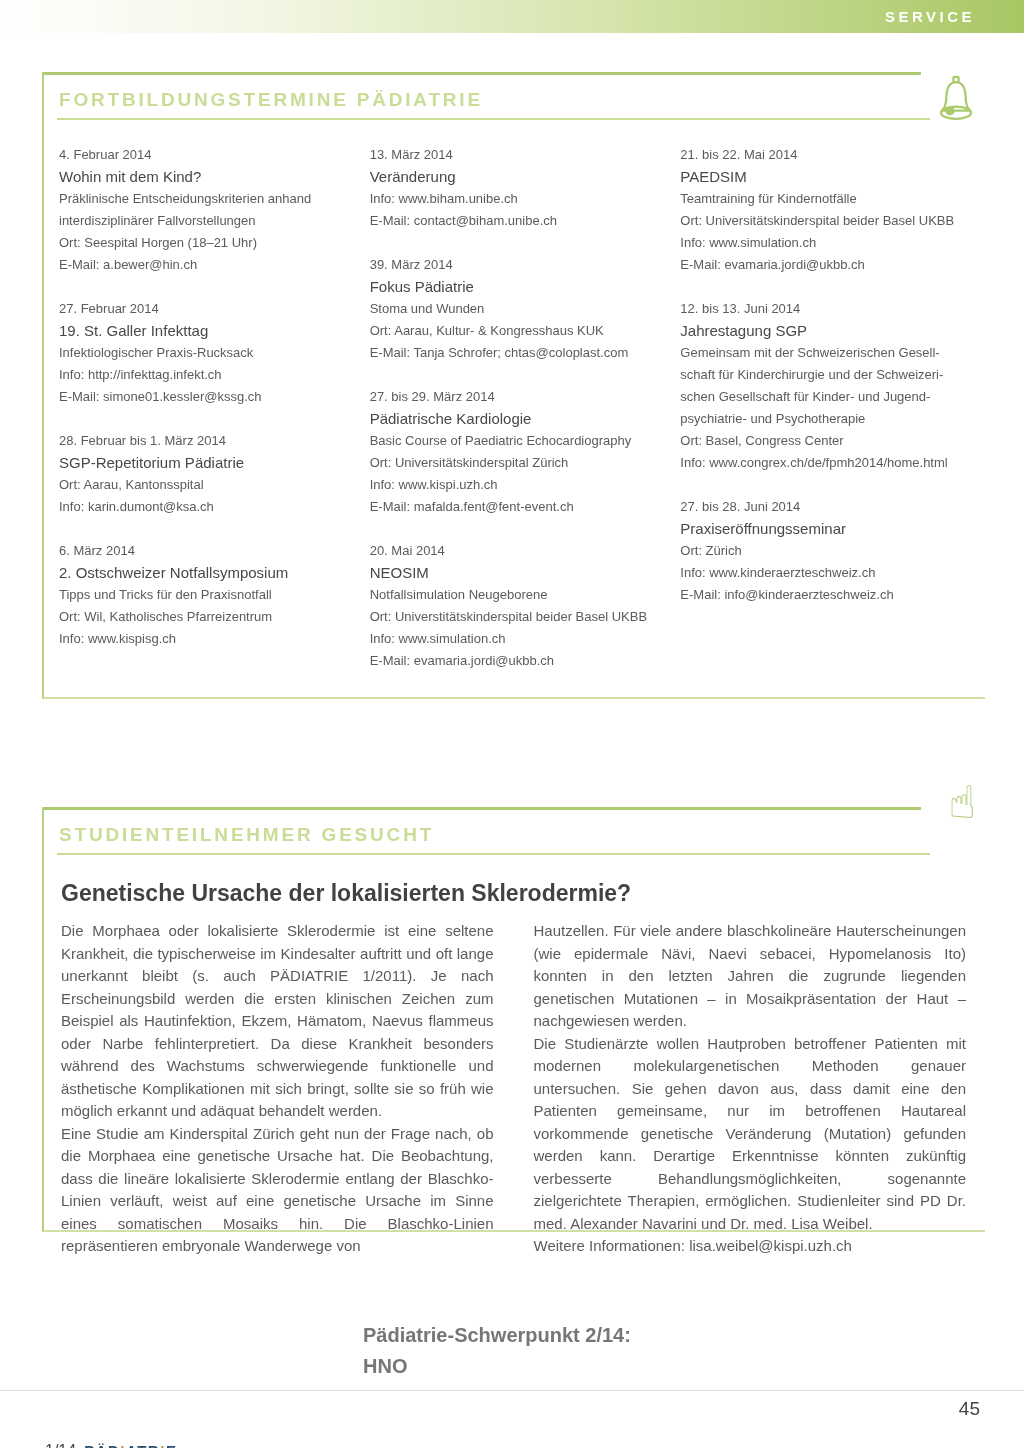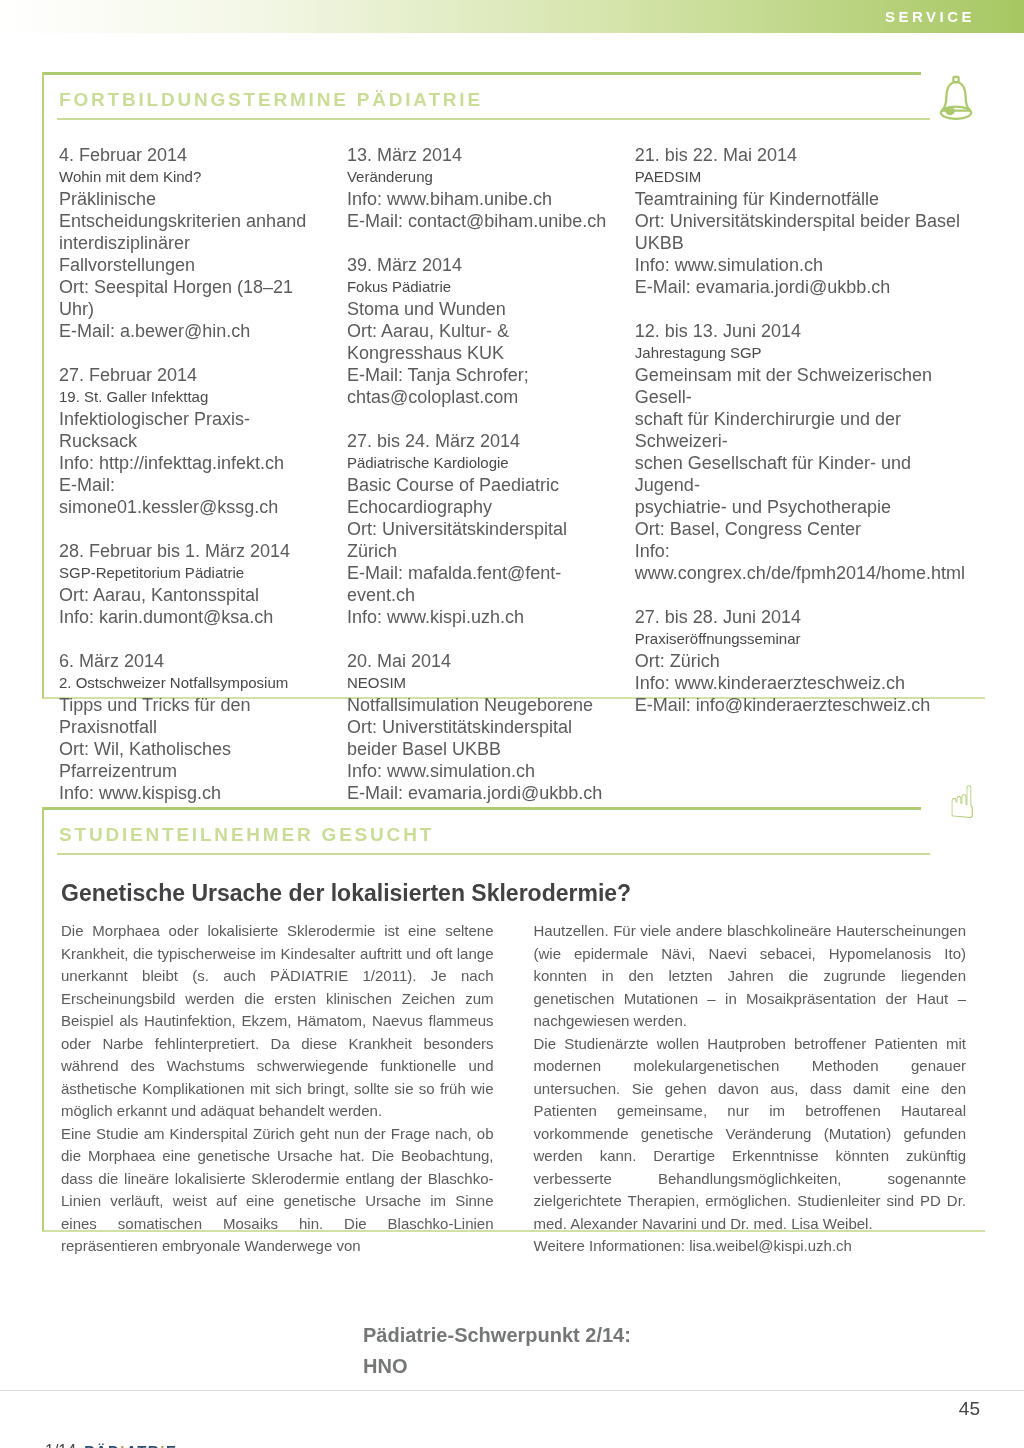--- a/index.html
+++ b/index.html
@@ -42,21 +42,21 @@
     font-family:"DejaVu Sans", sans-serif; font-size:45px; line-height:1;
     color:#abc96d;
   }
 
   
   .events {
     display:grid; grid-template-columns:1fr 1fr 1fr; column-gap:26px;
     margin:24px 20px 0 15px;
   }
   .event { margin-bottom:22px; }
-  .ev-date, .ev-line { font-size:18px; line-height:22px; color:#5b5b5d; }
+  .ev-date, .ev-line { font-size:13px; line-height:22px; color:#5b5b5d; }
   .ev-title { font-size:15px; line-height:22px; font-weight:normal; color:#48484a; }
 
   
   .article-title {
     margin:25px 55px 0 17px; font-size:23px; font-weight:bold; color:#424244;
   }
   .article-cols {
     display:grid; grid-template-columns:1fr 1fr; column-gap:25px;
     margin:13px 19px 0 17px;
     gap:40px;
@@ -138,26 +138,26 @@
             <div class="ev-line">E-Mail: contact@biham.unibe.ch</div>
           </div>
           <div class="event">
             <div class="ev-date">39. März 2014</div>
             <div class="ev-title">Fokus Pädiatrie</div>
             <div class="ev-line">Stoma und Wunden</div>
             <div class="ev-line">Ort: Aarau, Kultur- &amp; Kongresshaus KUK</div>
             <div class="ev-line">E-Mail: Tanja Schrofer; chtas@coloplast.com</div>
           </div>
           <div class="event">
-            <div class="ev-date">27. bis 24. März 2014</div>
+            <div class="ev-date">27. bis 29. März 2014</div>
             <div class="ev-title">Pädiatrische Kardiologie</div>
             <div class="ev-line">Basic Course of Paediatric Echocardiography</div>
             <div class="ev-line">Ort: Universitätskinderspital Zürich</div>
+            <div class="ev-line">Info: www.kispi.uzh.ch</div>
             <div class="ev-line">E-Mail: mafalda.fent@fent-event.ch</div>
-            <div class="ev-line">Info: www.kispi.uzh.ch</div>
           </div>
           <div class="event">
             <div class="ev-date">20. Mai 2014</div>
             <div class="ev-title">NEOSIM</div>
             <div class="ev-line">Notfallsimulation Neugeborene</div>
             <div class="ev-line">Ort: Universtitätskinderspital beider Basel UKBB</div>
             <div class="ev-line">Info: www.simulation.ch</div>
             <div class="ev-line">E-Mail: evamaria.jordi@ukbb.ch</div>
           </div>
         </div>

